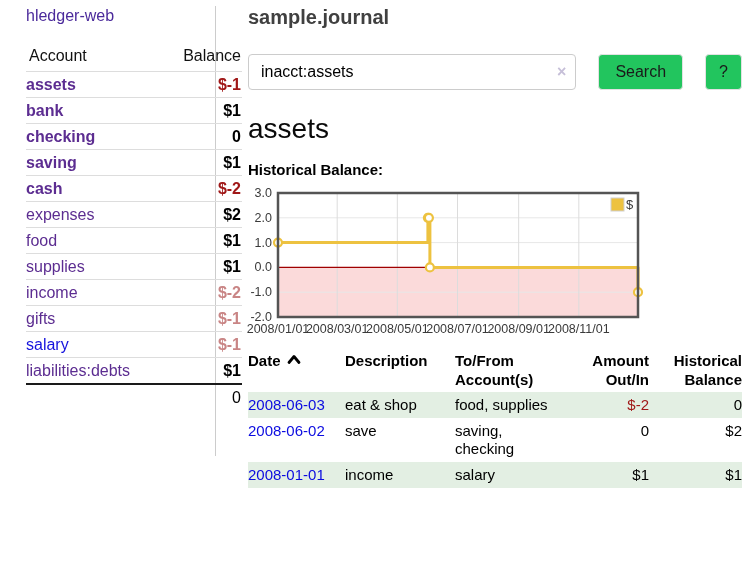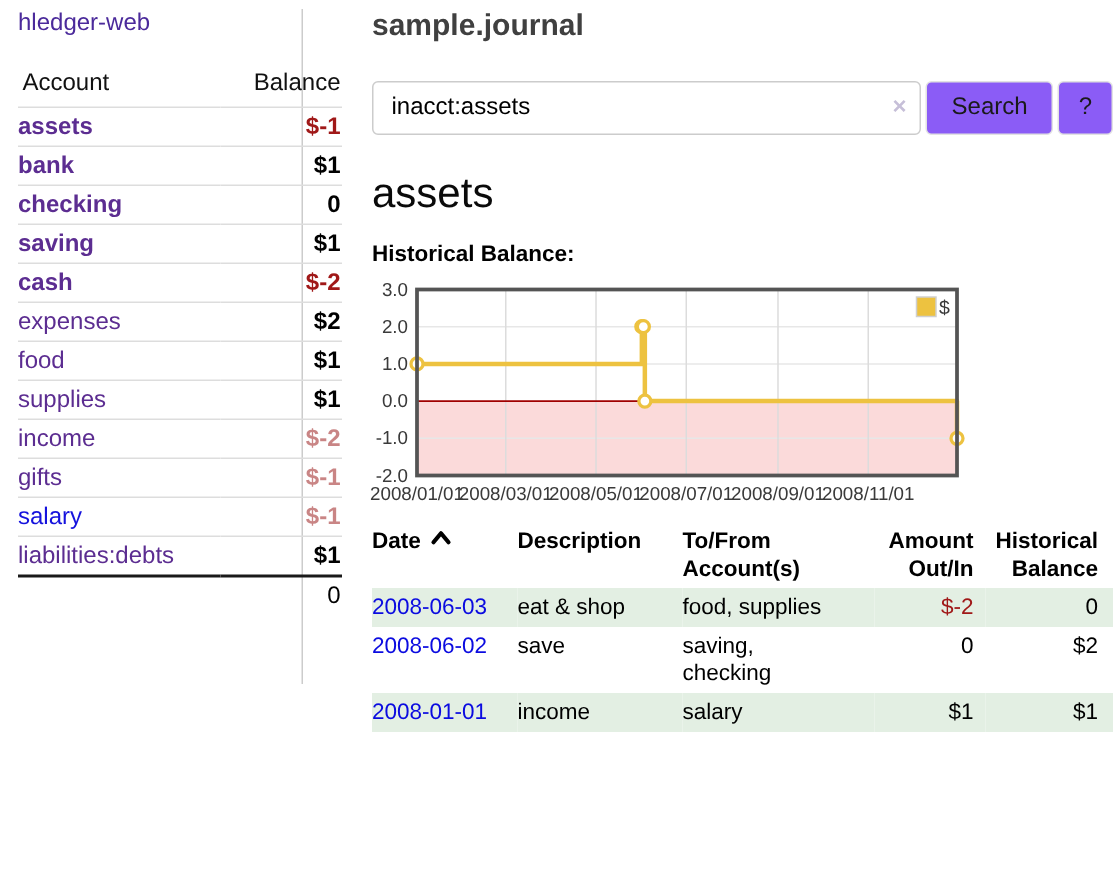--- a/index.html
+++ b/index.html
@@ -1,58 +1,58 @@
 <!DOCTYPE html>
 <html><head>
 <meta charset="utf-8">
 <style>
   * { margin:0; padding:0; box-sizing:border-box; }
   html,body { width:742px; height:582px; background:#fff; font-family:"Liberation Sans", sans-serif; color:#000; }
   body { position:relative; overflow:hidden; }
   a { text-decoration:none; cursor:pointer; }
 
   
-  .sidebar { position:absolute; left:2px; top:0; width:200px; padding:6px 6px 0 10px; }
+  .sidebar { position:absolute; left:16px; top:0; width:200px; padding:6px 6px 0 10px; }
   .sidebar-inner { border-right:1px solid #ccc; padding-bottom:14px; margin-right:-6px; padding-right:6px; min-height:450px; }
   .app-title { display:block; color:#4b2a9b; font-size:16px; line-height:20px; }
   .journal-link { display:block; color:#4b2a9b; font-size:16px; line-height:20px; margin-top:46px; }
   table.accounts { width:216px; border-collapse:collapse; margin-top:18px; font-size:16px; }
   table.accounts th { font-weight:400; font-size:16px; color:#111; text-align:left; padding:3px 0 6px 3px; border-bottom:1px solid #ddd; }
   table.accounts th.bal-h { text-align:right; padding-right:1px; }
   table.accounts td { padding:3px 0; line-height:19px; border-top:1px solid #ddd; }
   table.accounts tbody tr:first-child td { border-top:none; }
   table.accounts td.bal { text-align:right; font-weight:700; padding-right:1px; }
   table.accounts tfoot td { border-top:2px solid #1a1a1a; font-weight:400; text-align:right; padding:3px 1px 3px 0; }
   .acct-link { color:#5c2d91; }
   .acct-link.blue { color:#1512dd; }
   .fw-b { font-weight:700; }
   .neg { color:#a01818; }
   .neg-muted { color:#c98585; }
   .ind-1 { padding-left:12px; } .ind-2 { padding-left:21px; } .ind-3 { padding-left:30px;margin-left:28px; }
 
   
   .main { position:absolute; left:248px; top:0; width:494px; }
   h1.page-title { font-size:20px; font-weight:700; margin-top:6px; letter-spacing:0; color:#404040; }
-  .search-row { margin-top:25px; display:flex; gap:3px; height:36px; }
+  .search-row { margin-top:25px; display:flex; gap:22px; height:36px; }
   .search-wrap { position:relative; width:372px; }
   .search-wrap input { width:100%; height:36px; border:1px solid #ccc; border-radius:4px; padding:0 30px 0 12px; font-size:16px; font-family:"Liberation Sans", sans-serif; color:#000; outline:none; }
   .clear-x { position:absolute; right:10px; top:50%; transform:translateY(-52%); color:#c6bfd8; font-weight:700; font-size:16px; cursor:pointer; line-height:1; }
-  .btn { height:36px; background:#8b5cf6; border:1px solid #e2e2e2; border-radius:4px; font-size:16px; font-family:"Liberation Sans", sans-serif; color:#1a1a1a; padding:0 16px; cursor:pointer; }
+  .btn { height:36px; background:#22c55e; border:1px solid #e2e2e2; border-radius:4px; font-size:16px; font-family:"Liberation Sans", sans-serif; color:#1a1a1a; padding:0 16px; cursor:pointer; }
   .btn-help { padding:0 13px; }
   h2.acct-heading { margin-top:23px; font-size:28px; font-weight:400; color:#0a0a0a; }
   .chart-label { margin-top:16px; font-size:15px; font-weight:700; }
   .chart { margin:9px 0 0 -4px; line-height:0; }
 
   
   table.register { margin-top:9px; border-collapse:collapse; table-layout:fixed; width:494px; font-size:15px; }
   table.register th { font-weight:700; text-align:left; vertical-align:top; padding:3px 8px 3px 0; line-height:19px; }
   table.register td { padding:4px 8px 4px 0; line-height:18px; vertical-align:top; }
   table.register th.c-amt, table.register td.c-amt,
   table.register th.c-bal, table.register td.c-bal { text-align:right; }
-  table.register th.c-bal, table.register td.c-bal { padding-right:10px;text-align:right; }
+  table.register th.c-bal, table.register td.c-bal { padding-right:0;text-align:right; }
   table.register td.c-acct { padding-right:26px; }
   table.register tbody tr:nth-child(odd) { background:#e3efe3; }
   .date-link { color:#0b0be0; }
   .sort-caret { margin-left:6px; vertical-align:1px; }
 </style>
 </head>
 <body>
 
 <div class="sidebar">
   <div class="sidebar-inner">

